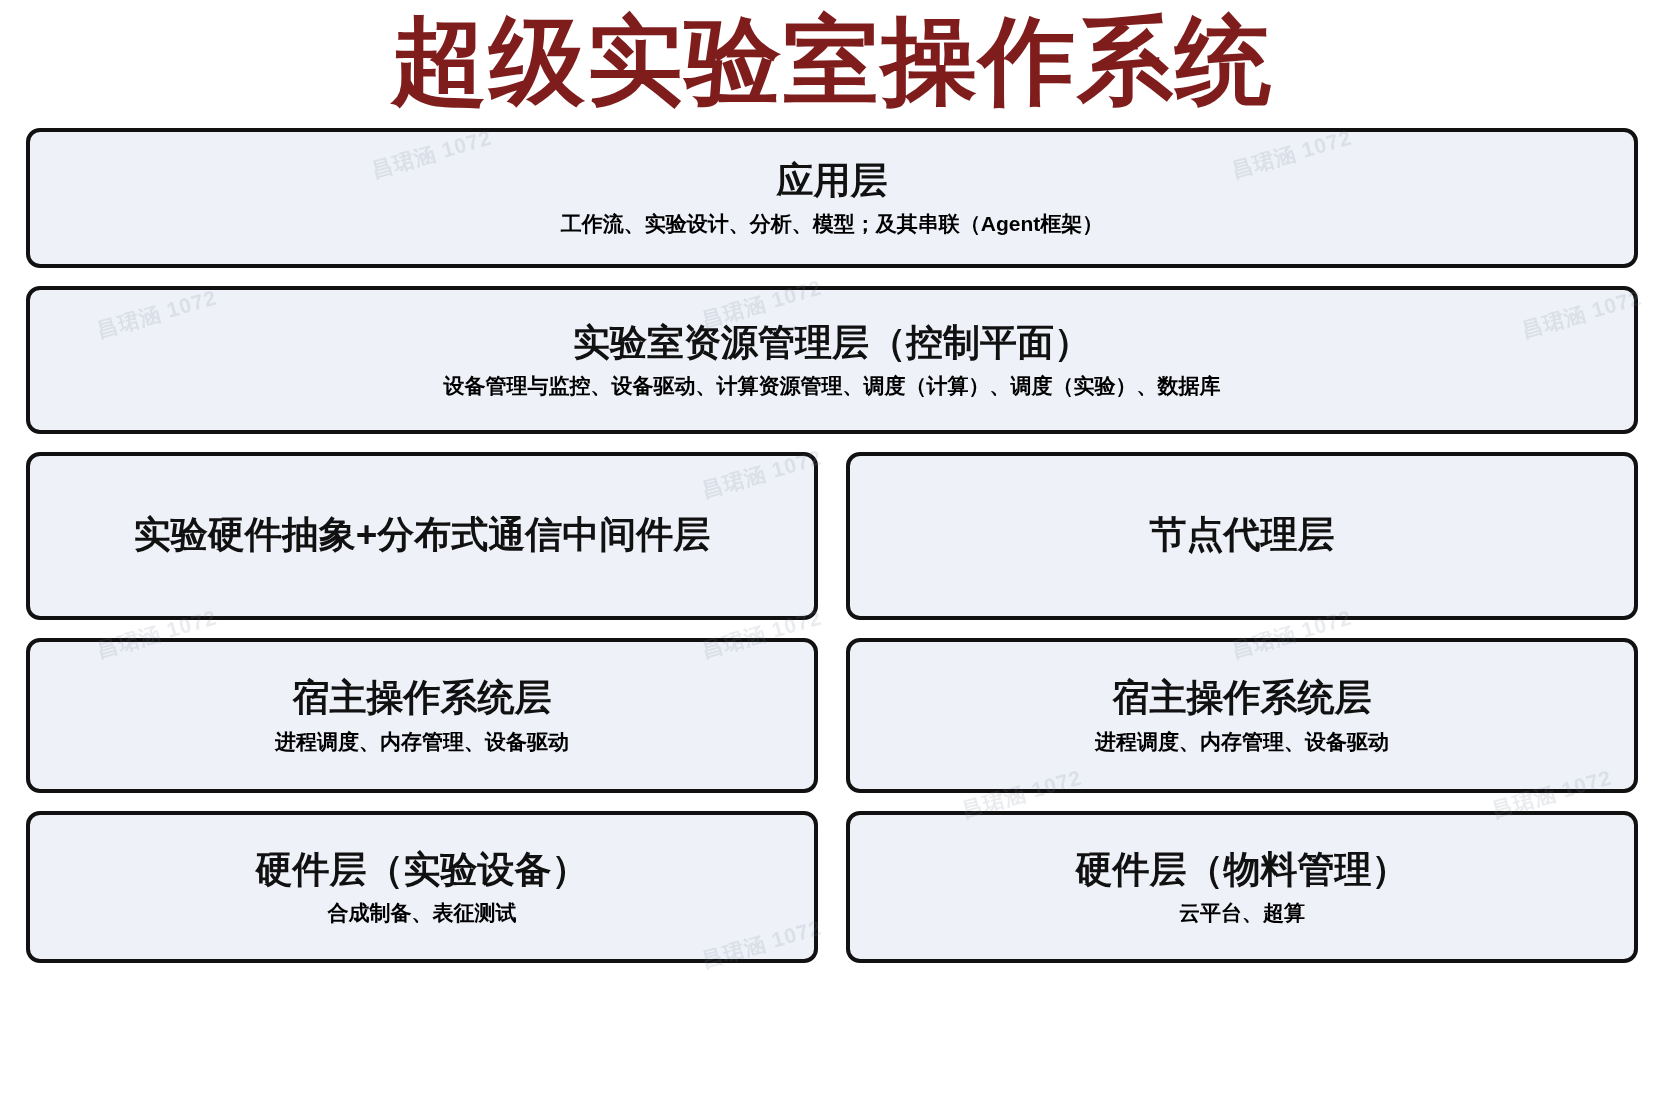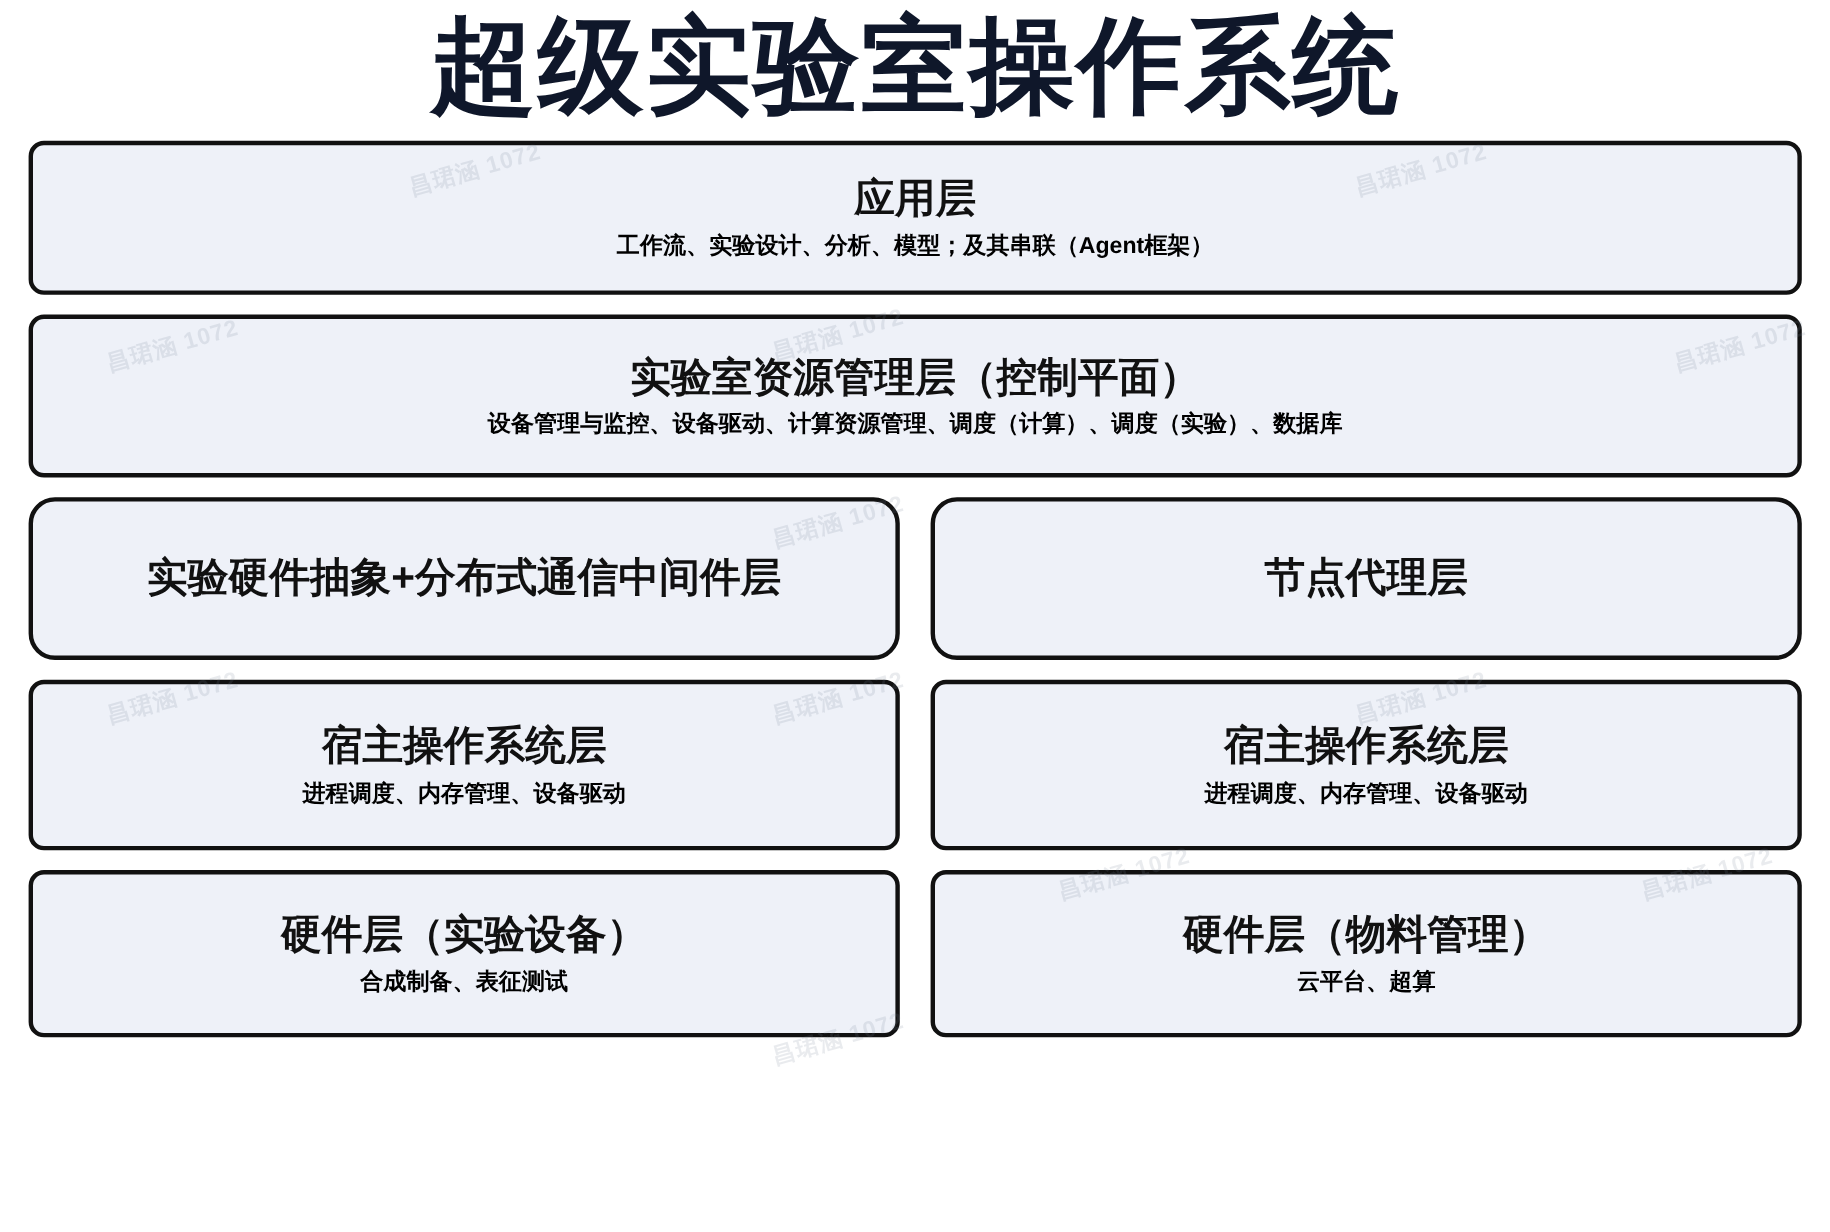--- a/index.html
+++ b/index.html
@@ -16,21 +16,21 @@
     position: relative;
     width: 1664px;
     height: 1120px;
     background: #ffffff;
   }
   .title {
     text-align: center;
     font-size: 96px;
     font-weight: 700;
     letter-spacing: 2px;
-    color: #0f172a;
+    color: #7f1d1d;
     line-height: 1.1;
     padding-top: 8px;
     margin: 0 0 14px 0;
     white-space: nowrap;
   }
   .stack {
     position: relative;
     padding: 0 26px;
   }
   .box {
@@ -61,21 +61,21 @@
   }
   .row-full { margin-bottom: 18px; }
   .full-1 { height: 140px; }
   .full-2 { height: 148px; }
   .split {
     display: flex;
     gap: 28px;
     margin-bottom: 18px;
   }
   .split > .box { flex: 1 1 0; }
-  .split-mid { height: 148px; border-radius: 24px; }
+  .split-mid { height: 168px; }
   .split-host { height: 155px; }
   .split-hw { height: 152px; }
   .single-head { font-size: 40px; }
 
   
   .wm {
     position: absolute;
     color: rgba(120,130,150,0.16);
     font-size: 21px;
     font-weight: 700;

